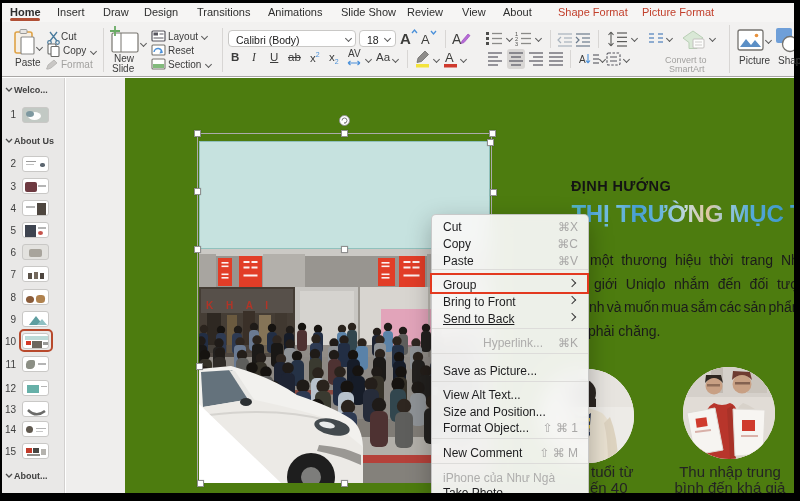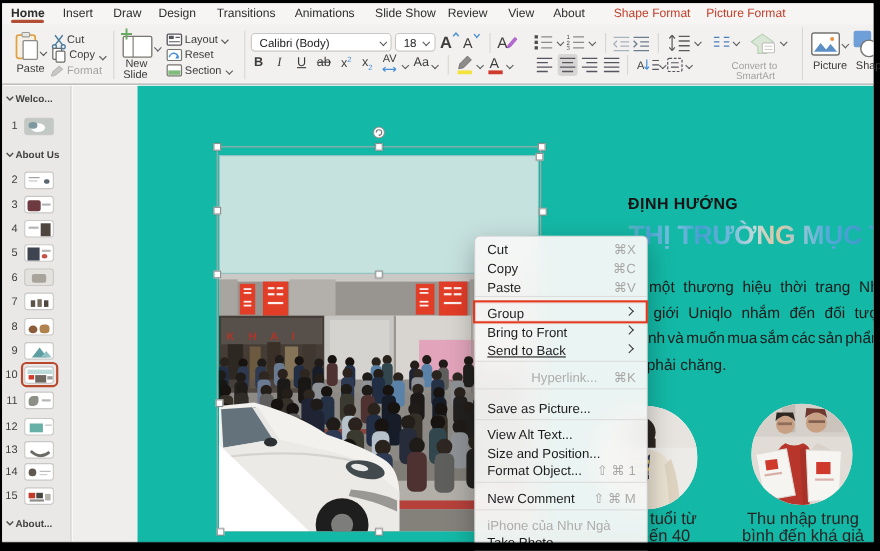--- a/index.html
+++ b/index.html
@@ -17,21 +17,21 @@
   .rlab.dis { color:#a2a19f; }
   .vsep { position:absolute; width:1px; background:#d8d6d4; top:6px; height:44px; }
   .chev { position:absolute; width:7px; height:7px; }
   .chev:after { content:""; position:absolute; left:1px; top:1px; width:4px; height:4px; border-right:1.2px solid #5c5c5c; border-bottom:1.2px solid #5c5c5c; transform:rotate(45deg); }
   .combo { position:absolute; background:#fff; border:1px solid #c9c8c6; border-radius:4px; height:17px; font-size:10.5px; color:#222; }
   .combo span { position:absolute; left:7px; top:2.5px; }
   .btxt { position:absolute; font-size:11.5px; color:#3c3c3c; }
   
   #thumbpane { position:absolute; left:2px; top:78px; width:63px; bottom:8px; background:#e9e8e7; border-right:1px solid #d2d0cf; }
   #gutter { position:absolute; left:66px; top:78px; width:59px; bottom:8px; background:#efeeed; }
-  #slide { position:absolute; left:125px; top:78px; width:669px; bottom:8px; background:#14b8a6; overflow:hidden; }
+  #slide { position:absolute; left:125px; top:78px; width:669px; bottom:8px; background:#4d7c0f; overflow:hidden; }
   .shead { position:absolute; font-size:9px; font-weight:bold; color:#414141; white-space:nowrap; }
   .snum { position:absolute; font-size:10px; color:#3e3e3e; text-align:right; width:14px; }
   .thumb { position:absolute; left:20px; width:27px; height:16px; background:#fff; border:1px solid #c9c8c6; border-radius:3px; overflow:hidden; }
   
   #bottombar { position:absolute; left:0; right:0; bottom:0; height:8px; background:#000; }
   
   #ctx { position:absolute; left:431px; top:214px; width:158px; height:287px; background:rgba(247,247,246,0.95); backdrop-filter: blur(10px) saturate(1.15); -webkit-backdrop-filter: blur(10px) saturate(1.15); border-radius:5px 5px 0 0; border:1px solid rgba(0,0,0,0.18); border-bottom:none; box-shadow:0 8px 24px rgba(0,0,0,0.28); font-size:12px; color:#1d1d1f; }
   .mi { position:absolute; left:11px; white-space:nowrap; }
   .ms { position:absolute; right:10px; color:#a9a8a7; white-space:nowrap; }
   .mi.dis { color:#aeadac; }

